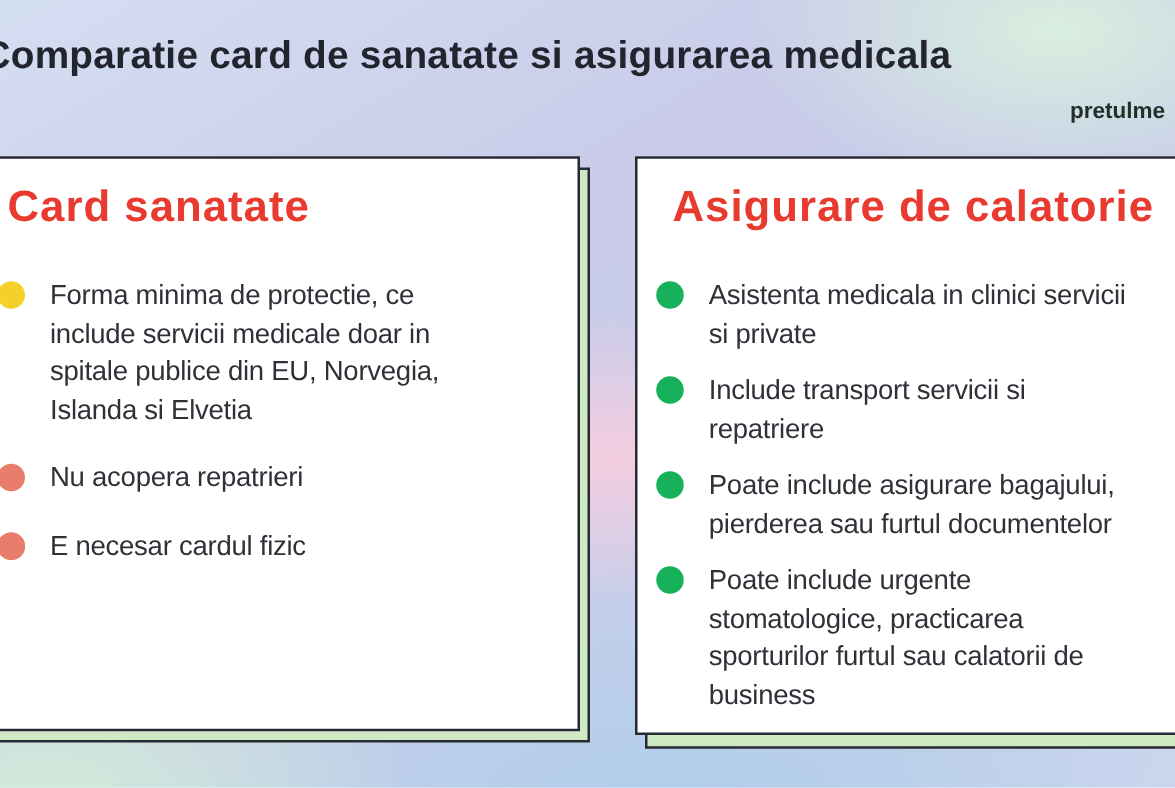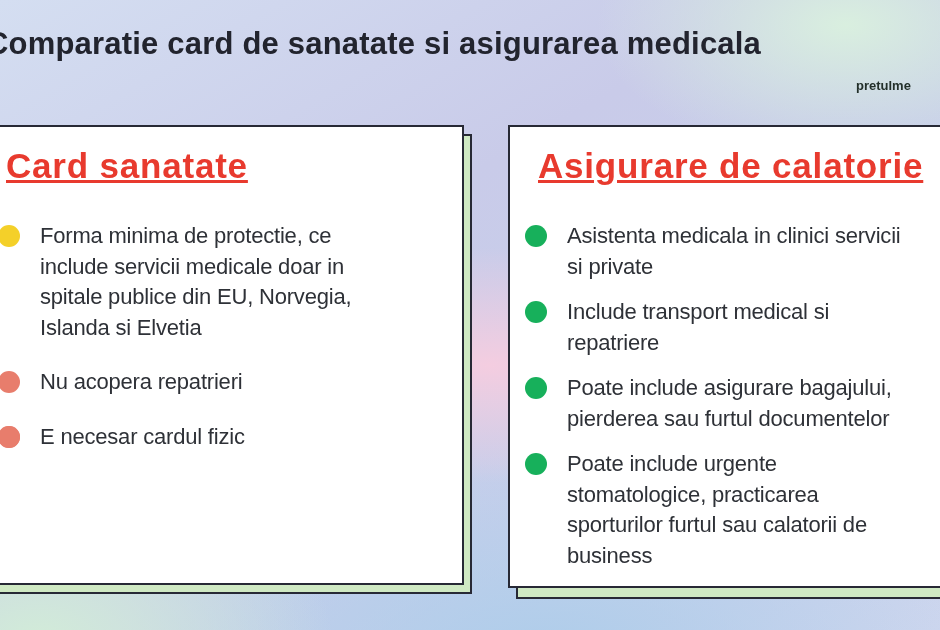--- a/index.html
+++ b/index.html
@@ -16,21 +16,21 @@
       linear-gradient(150deg, #d4def1 0%, #c9cbe9 38%, #c6cfeb 70%, #cdd6ee 100%);
   }
   .page-title {
     position: absolute; left: -14px; top: 26px;
     margin: 0;
     font-size: 31px; font-weight: 600; letter-spacing: 0.2px;
     color: #22242e; white-space: nowrap;
   }
   .watermark {
     position: absolute; left: 856px; top: 78px;
-    font-size: 13px; font-weight: 600; color: #23302a;
+    font-size: 18px; font-weight: 600; color: #23302a;
     white-space: nowrap;
   }
   .card { position: absolute; }
   .card-left  { left: -32px; top: 125px; width: 496px; height: 460px; }
   .card-right { left: 508px; top: 125px; width: 482px; height: 463px; }
   .card-shadow {
     position: absolute; left: 8px; top: 9px;
     width: 100%; height: 100%;
     box-sizing: border-box;
     background: #cfe9c3;
@@ -46,21 +46,20 @@
     overflow: hidden;
   }
   .card-left  .card-face { padding: 21px 14px 0 28px; }
   .card-right .card-face { padding: 21px 10px 0 15px; }
   .card-title {
     margin: 0;
     font-size: 35px; font-weight: 700; line-height: 35px;
     letter-spacing: 0.8px;
     color: #e83a2e;
     white-space: nowrap;
-    text-decoration: underline;
   }
   .card-left  .card-title { margin-left: 8px; }
   .card-right .card-title { margin-left: 13px; }
   .bullet-list { list-style: none; margin: 38px 0 0 0; padding: 0; }
   .bullet-item {
     position: relative;
     padding-left: 42px;
     font-size: 22px; line-height: 30.5px; letter-spacing: -0.2px;
     color: #2e3137;
   }
@@ -111,21 +110,21 @@
   <div class="card-face">
     <h2 class="card-title">Asigurare de calatorie</h2>
     <ul class="bullet-list">
       <li class="bullet-item">
         <span class="bullet-dot" style="background-color: rgb(23, 176, 91);"></span>
         <span class="bullet-text">Asistenta medicala in clinici servicii
 si private</span>
       </li>
       <li class="bullet-item">
         <span class="bullet-dot" style="background-color: rgb(23, 176, 91);"></span>
-        <span class="bullet-text">Include transport medical si
+        <span class="bullet-text">Include transport servicii si
 repatriere</span>
       </li>
       <li class="bullet-item">
         <span class="bullet-dot" style="background-color: rgb(23, 176, 91);"></span>
         <span class="bullet-text">Poate include asigurare bagajului,
 pierderea sau furtul documentelor</span>
       </li>
       <li class="bullet-item">
         <span class="bullet-dot" style="background-color: rgb(23, 176, 91);"></span>
         <span class="bullet-text">Poate include urgente

